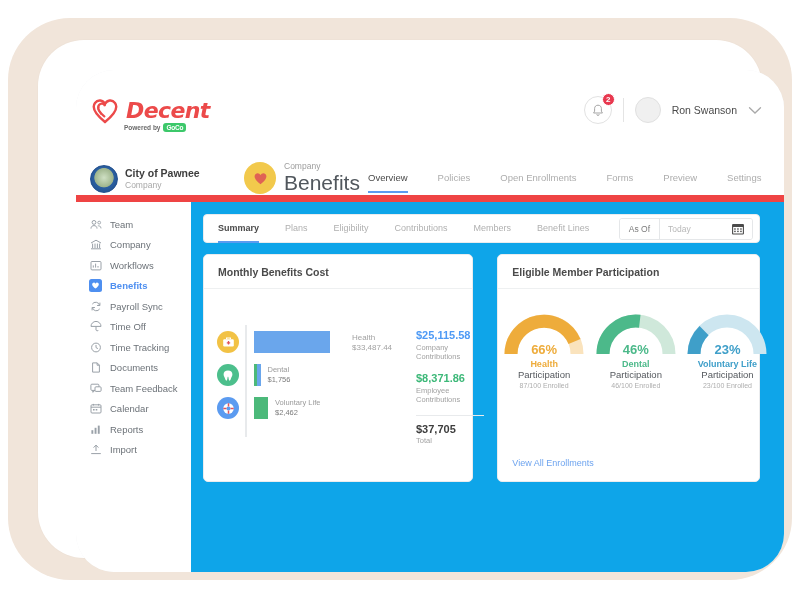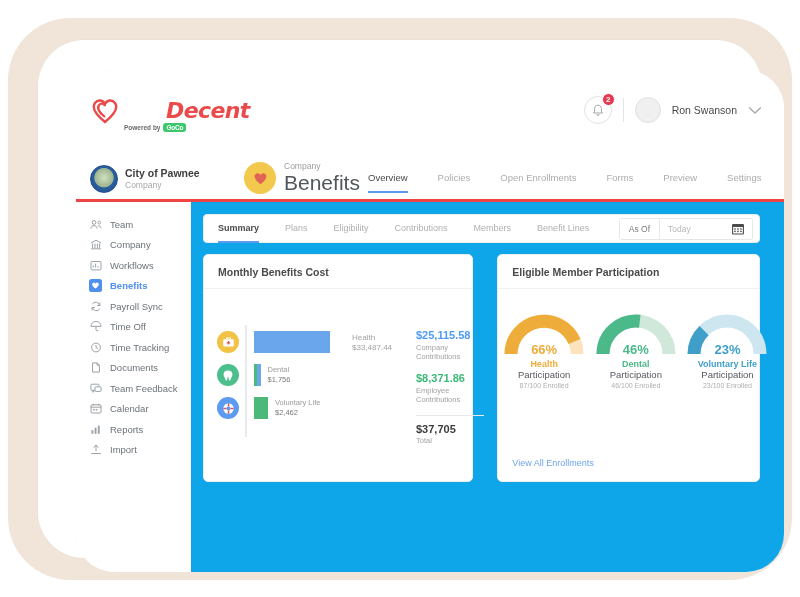--- a/index.html
+++ b/index.html
@@ -42,21 +42,20 @@
     width: 708px; height: 88px;
     background: #ffffff;
   }
   #logo-block { position: absolute; left: 14px; top: 26px; }
   .logo-row { display: flex; align-items: center; gap: 6px; }
   .logo-mark { width: 30px; height: 28px; }
   .logo-word {
     font-size: 22px; font-weight: bold; color: #ec4a4a;
     letter-spacing: -0.6px; font-style: italic;
     font-family: "DejaVu Sans", sans-serif;
-    margin-left: 40px;
   }
   .logo-sub {
     display: flex; align-items: center; gap: 3px;
     margin-left: 34px; margin-top: -1px;
   }
   .logo-sub-text { font-size: 6.5px; color: #6a6a6a; font-weight: bold; }
   .goco-pill {
     background: #3cc86a; color: #fff; font-size: 6.5px; font-weight: bold;
     padding: 1px 3px; border-radius: 3px; letter-spacing: -0.2px;
   }
@@ -84,21 +83,21 @@
     background: #f0f0f0; border: 1px solid #e0e0e0;
   }
   .username { font-size: 10.5px; color: #4a4a4a; }
   .chev { color: #9a9a9a; font-size: 13px; }
 
   
   #company-header {
     position: absolute; left: 0; top: 88px;
     width: 708px; height: 44px;
     background: #ffffff;
-    border-bottom: 3px solid #ef4444;
+    border-bottom: 7px solid #ef4444;
   }
   #company-id {
     position: absolute; left: 14px; top: 7px;
     display: flex; align-items: center; gap: 7px;
   }
   .seal {
     width: 28px; height: 28px; border-radius: 50%;
     background: radial-gradient(circle at 50% 45%, #cfe0c4 0%, #9fb58d 48%, #2b5fa0 52%, #1c4a86 100%);
     border: 1.5px solid #22508f;
   }

